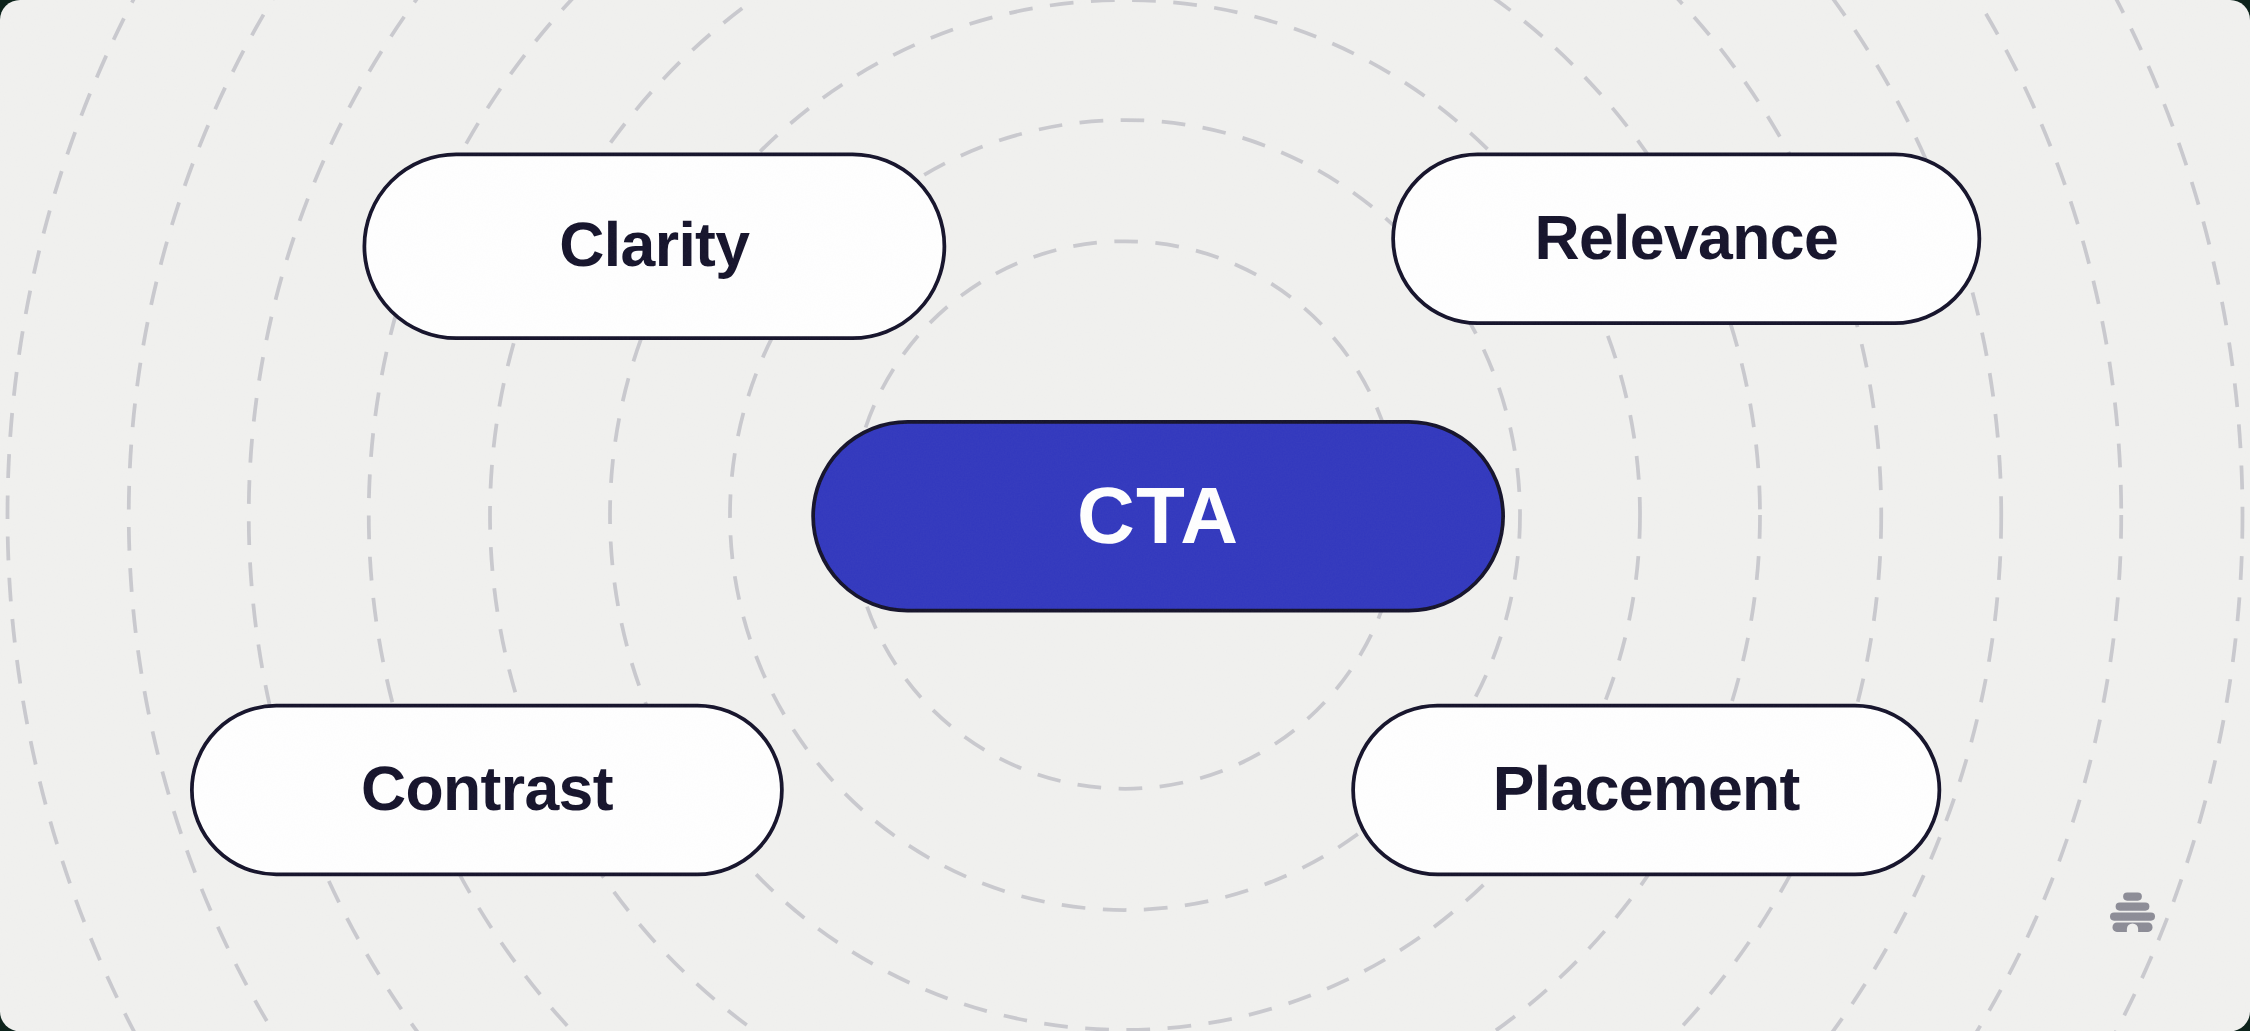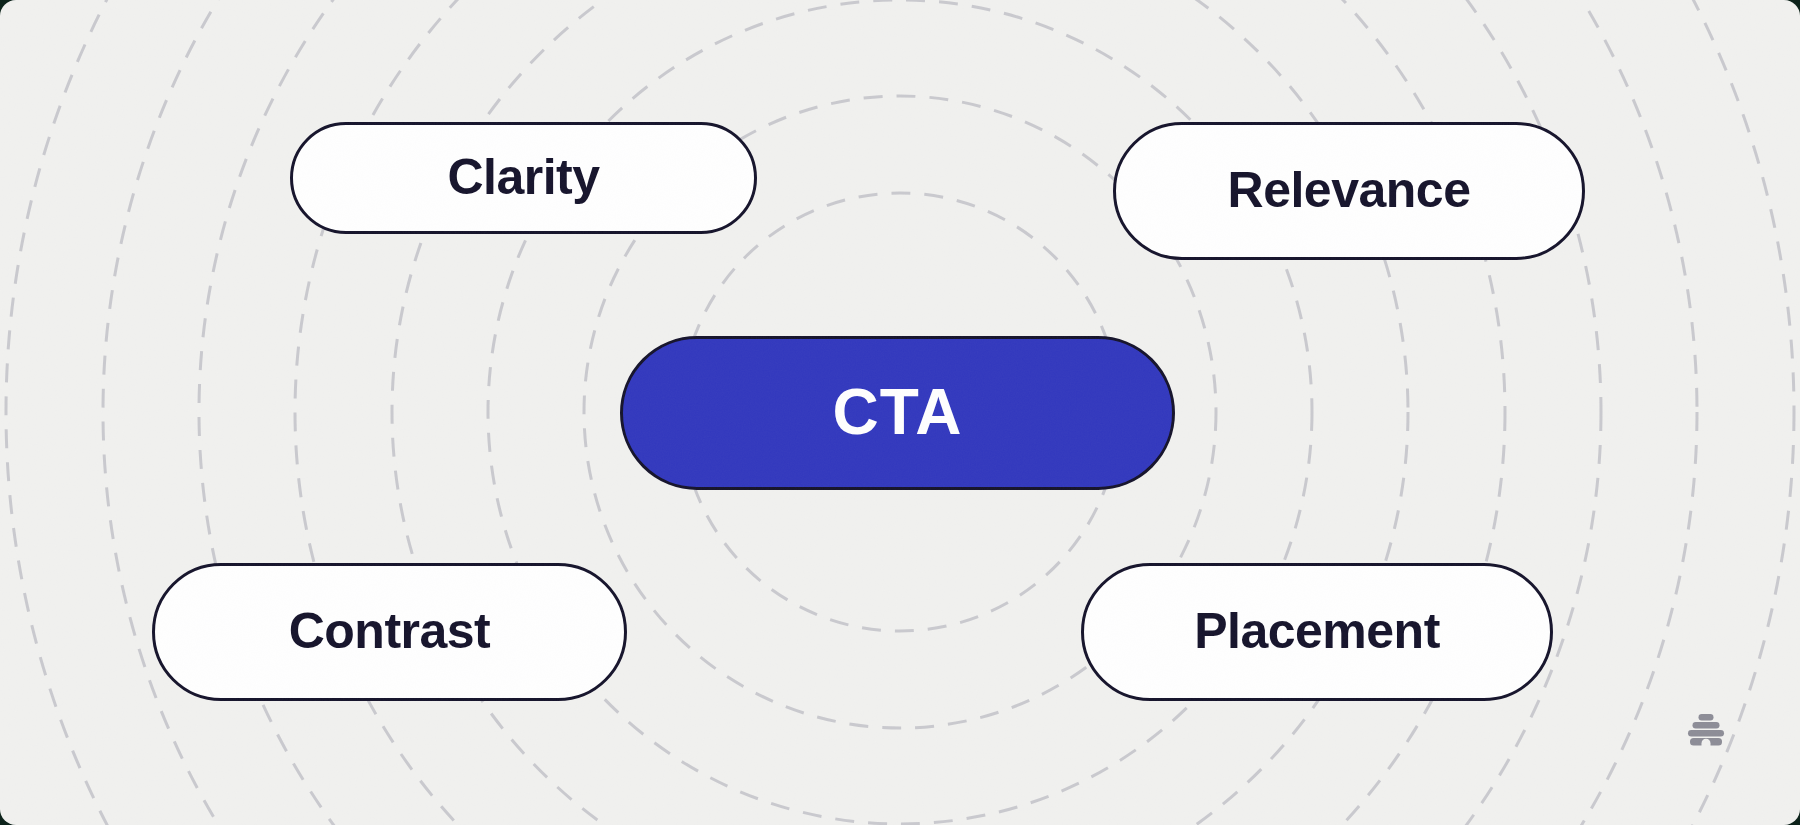--- a/index.html
+++ b/index.html
@@ -44,26 +44,26 @@
     background:var(--node-bg);
     border:3px solid var(--outline);
     border-radius:999px;
     color:var(--node-text);
     font-weight:700;
     font-size:50px;
     letter-spacing:-0.5px;
     white-space:nowrap;
   }
   .node .label{display:block;line-height:1;padding-bottom:2px;}
-  .node-clarity  {left:290px; top:122px; width:467px; height:112px;}
+  .node-clarity  {left:290px; top:122px; width:467px; height:150px;}
   .node-relevance{left:1113px;top:122px; width:472px; height:138px;}
   .node-contrast {left:152px; top:563px; width:475px; height:138px;}
   .node-placement{left:1081px;top:563px; width:472px; height:138px;}
   .node-cta{
-    left:620px;top:336px;width:555px;height:154px;
+    left:649px;top:336px;width:555px;height:154px;
     background:var(--accent);
     color:var(--cta-text);
     font-size:64px;
     letter-spacing:1px;
   }
   .logo{
     position:absolute;
     left:1687px;top:712px;
     width:38px;height:38px;
     display:block;

